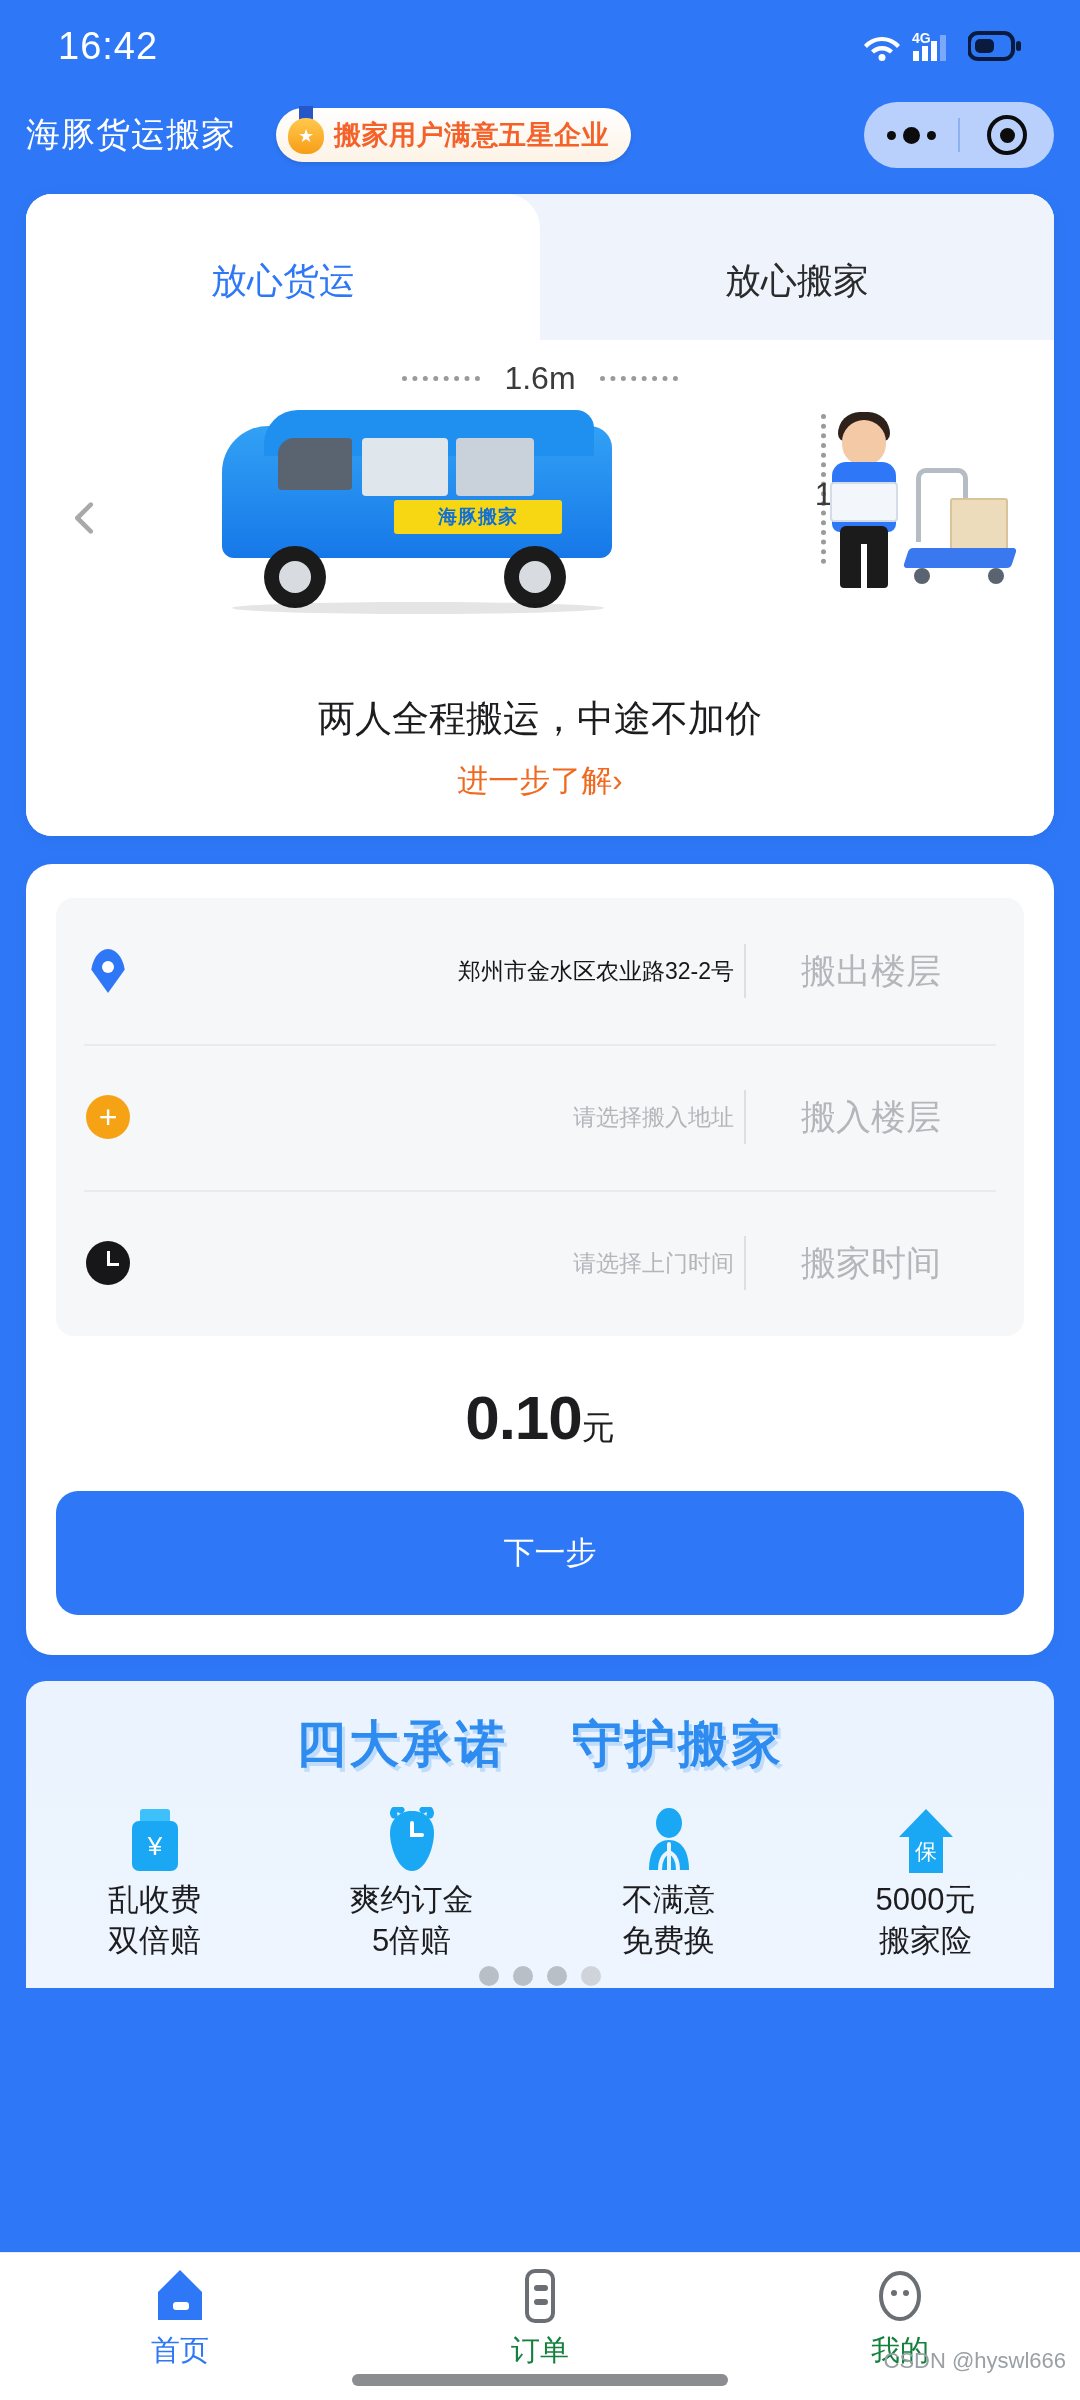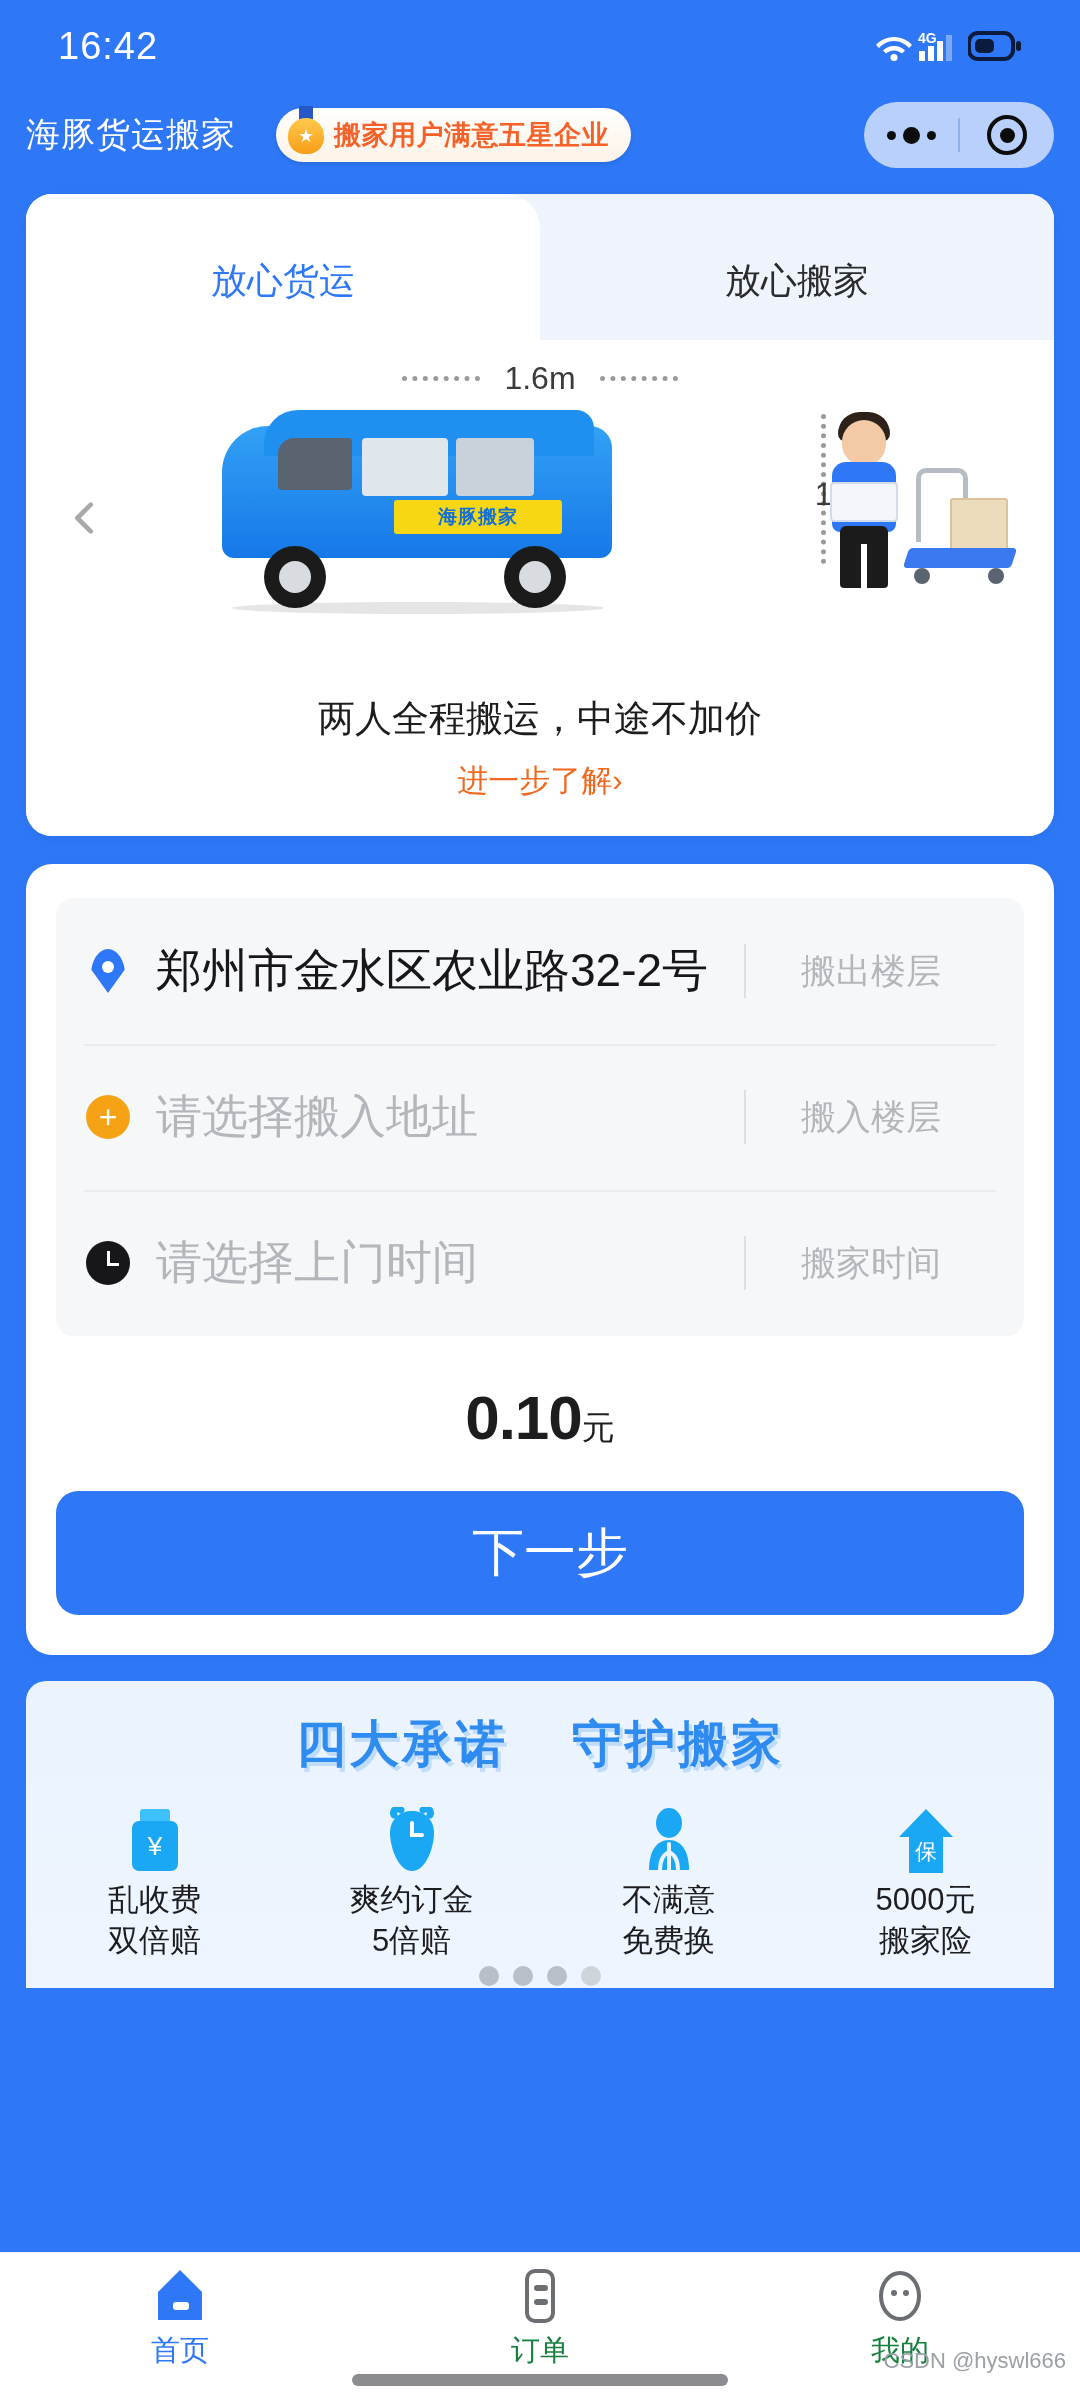--- a/index.html
+++ b/index.html
@@ -9,21 +9,21 @@
     background:#2e78f7; overflow:hidden;
   }
   body { position:relative; }
 
   
   .statusbar{
     height:92px; display:flex; align-items:center;
     justify-content:space-between; padding:0 58px; color:#fff;
   }
   .sb-time{ font-size:38px; letter-spacing:1px; font-weight:400; }
-  .sb-icons{ display:flex; align-items:center; gap:4px; }
+  .sb-icons{ display:flex; align-items:center; gap:10px; }
   .sb-icons svg{ display:block; }
 
   
   .navbar{
     height:86px; display:flex; align-items:center; padding:0 26px;
     position:relative;
   }
   .app-title{ color:#fff; font-size:34px; letter-spacing:1px; white-space:nowrap; }
   .badge{
     margin-left:40px; height:54px; border-radius:27px;
@@ -199,32 +199,32 @@
             border-radius:50% 50% 50% 50%/ 58% 58% 42% 42%; clip-path:polygon(50% 100%,0 46%,0 0,100% 0,100% 46%); }
   .pin .pc{ position:absolute; left:11px; top:12px; width:12px; height:12px;
             border-radius:50%; background:#fff; }
   .plus{ width:44px; height:44px; border-radius:50%; background:#f5a315;
          display:flex; align-items:center; justify-content:center; color:#fff;
          font-size:32px; line-height:1; }
   .clock{ width:44px; height:44px; border-radius:50%; background:#17171a;
           position:relative; }
   .clock::before{ content:""; position:absolute; left:21px; top:10px; width:3px; height:14px; background:#fff; }
   .clock::after{ content:""; position:absolute; left:21px; top:22px; width:12px; height:3px; background:#fff; }
-  .f-main{ flex:1; font-size:46px; color:#17171a; white-space:nowrap;
-           overflow:hidden; text-overflow:clip; }
+  .f-main{ flex:1; font-size:23px; color:#17171a; white-space:nowrap;
+           overflow:hidden; text-overflow:clip;text-align:right; }
   .f-main.ph{ color:#b3b6bb; }
   .f-sep{ width:2px; height:54px; background:#dcdfe3; margin:0 0 0 10px; }
   .f-side{ width:250px; text-align:center; font-size:35px; color:#b3b6bb; }
 
   .price{ text-align:center; margin-top:46px; }
   .price .num{ font-size:62px; color:#1d1d1f; font-weight:bold; letter-spacing:-1px; }
   .price .unit{ font-size:33px; color:#1d1d1f; }
   .next-btn{
     margin-top:38px; height:124px; border-radius:22px; background:#2e78f7;
-    color:#fff; font-size:52px; display:flex; align-items:center;
+    color:#fff; font-size:31px; display:flex; align-items:center;
     justify-content:center; border:none; width:100%;padding-left:20px;
   }
 
   
   .promo{
     margin:26px 26px 0; background:linear-gradient(180deg,#eaf3fe,#eef5fe);
     border-radius:20px 20px 0 0; padding:30px 0 26px; position:relative;
     overflow:hidden;
   }
   .promo-title{ text-align:center; font-size:50px; font-weight:bold;

